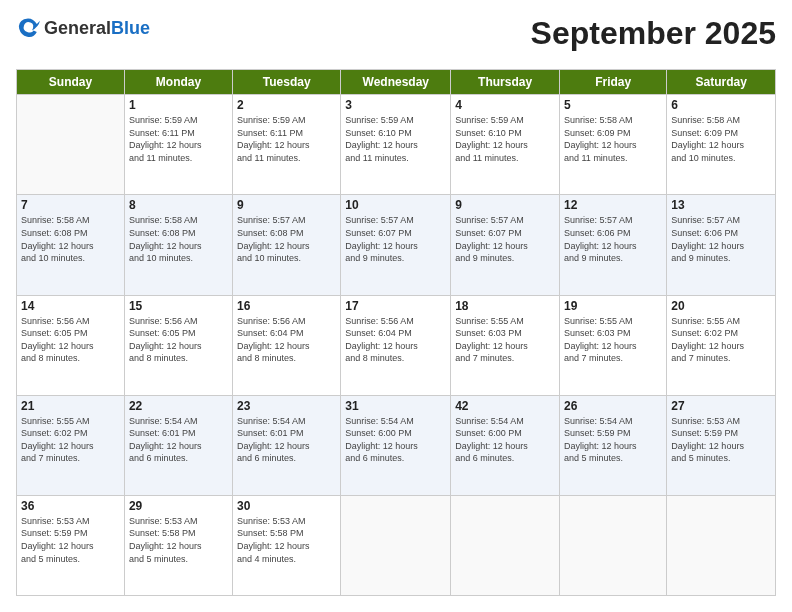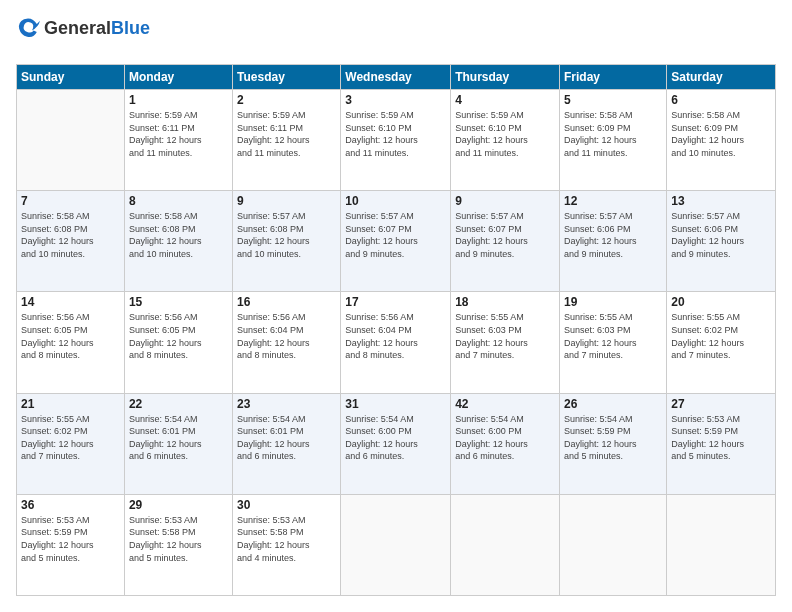--- a/index.html
+++ b/index.html
@@ -14,21 +14,21 @@
       width: 792px;
       height: 612px;
       padding: 16px;
       display: flex;
       flex-direction: column;
     }
     .header {
       display: flex;
       justify-content: space-between;
       align-items: flex-start;
-      margin-bottom: 24px;
+      margin-bottom: 18px;
     }
     .logo {
       display: flex;
       align-items: center;
       gap: 4px;
     }
     .logo-text-general {
       font-size: 18px;
       font-weight: bold;
       color: #333;
@@ -54,26 +54,26 @@
     .subtitle {
       font-size: 14px;
       color: #555;
     }
     .calendar-table {
       width: 100%;
       border-collapse: collapse;
       flex: 1;
     }
     .calendar-table th {
-      background-color: #0369a1;
+      background-color: #4d7c0f;
       color: #fff;
       font-size: 12px;
       font-weight: bold;
       padding: 5px 4px;
-      text-align: left;
+      text-align: center;
       border: 1px solid #ccc;
     }
     .calendar-table td {
       border: 1px solid #ccc;
       vertical-align: top;
       padding: 3px 4px;
       font-size: 9.5px;
       color: #333;
       width: 113px;
       height: 82px;
@@ -104,20 +104,21 @@
   <div class="header">
     <div class="logo">
       <svg class="logo-icon" viewBox="0 0 30 30" xmlns="http://www.w3.org/2000/svg">
         <path d="M15 3 Q22 3 26 10 L30 6 Q28 14 20 18 Q24 10 18 8 Q12 6 10 12 Q8 18 14 20 Q20 22 22 18 L26 20 Q22 28 14 26 Q6 24 4 16 Q2 8 10 4 Z" fill="#1a6fc4"></path>
       </svg>
       <div>
         <span class="logo-text-general">General</span><span class="logo-text-blue">Blue</span>
       </div>
     </div>
     <div class="title-block">
+      <div class="month-title">September 2025</div>
     </div>
   </div>
 
   <table class="calendar-table">
     <thead>
       <tr>
         <th>Sunday</th>
         <th>Monday</th>
         <th>Tuesday</th>
         <th>Wednesday</th>

